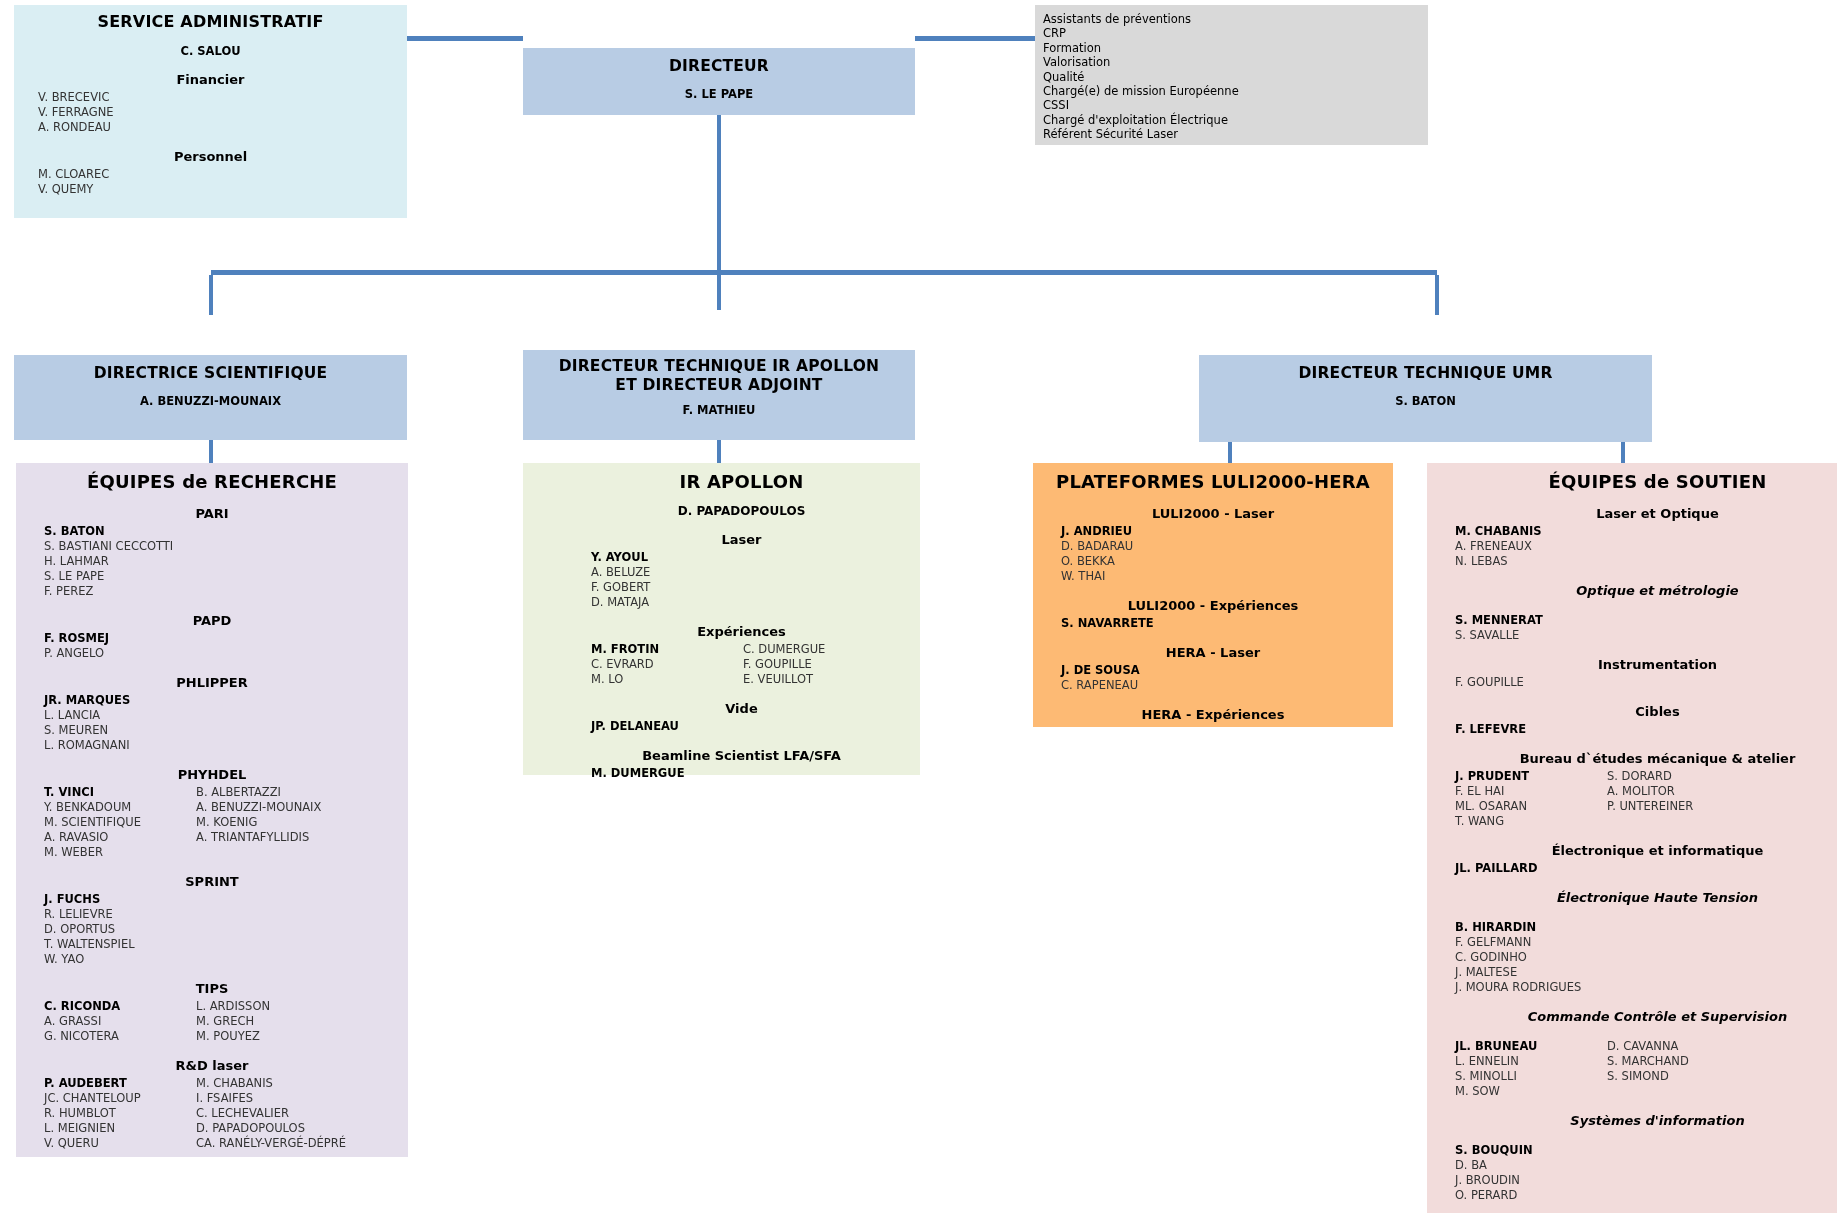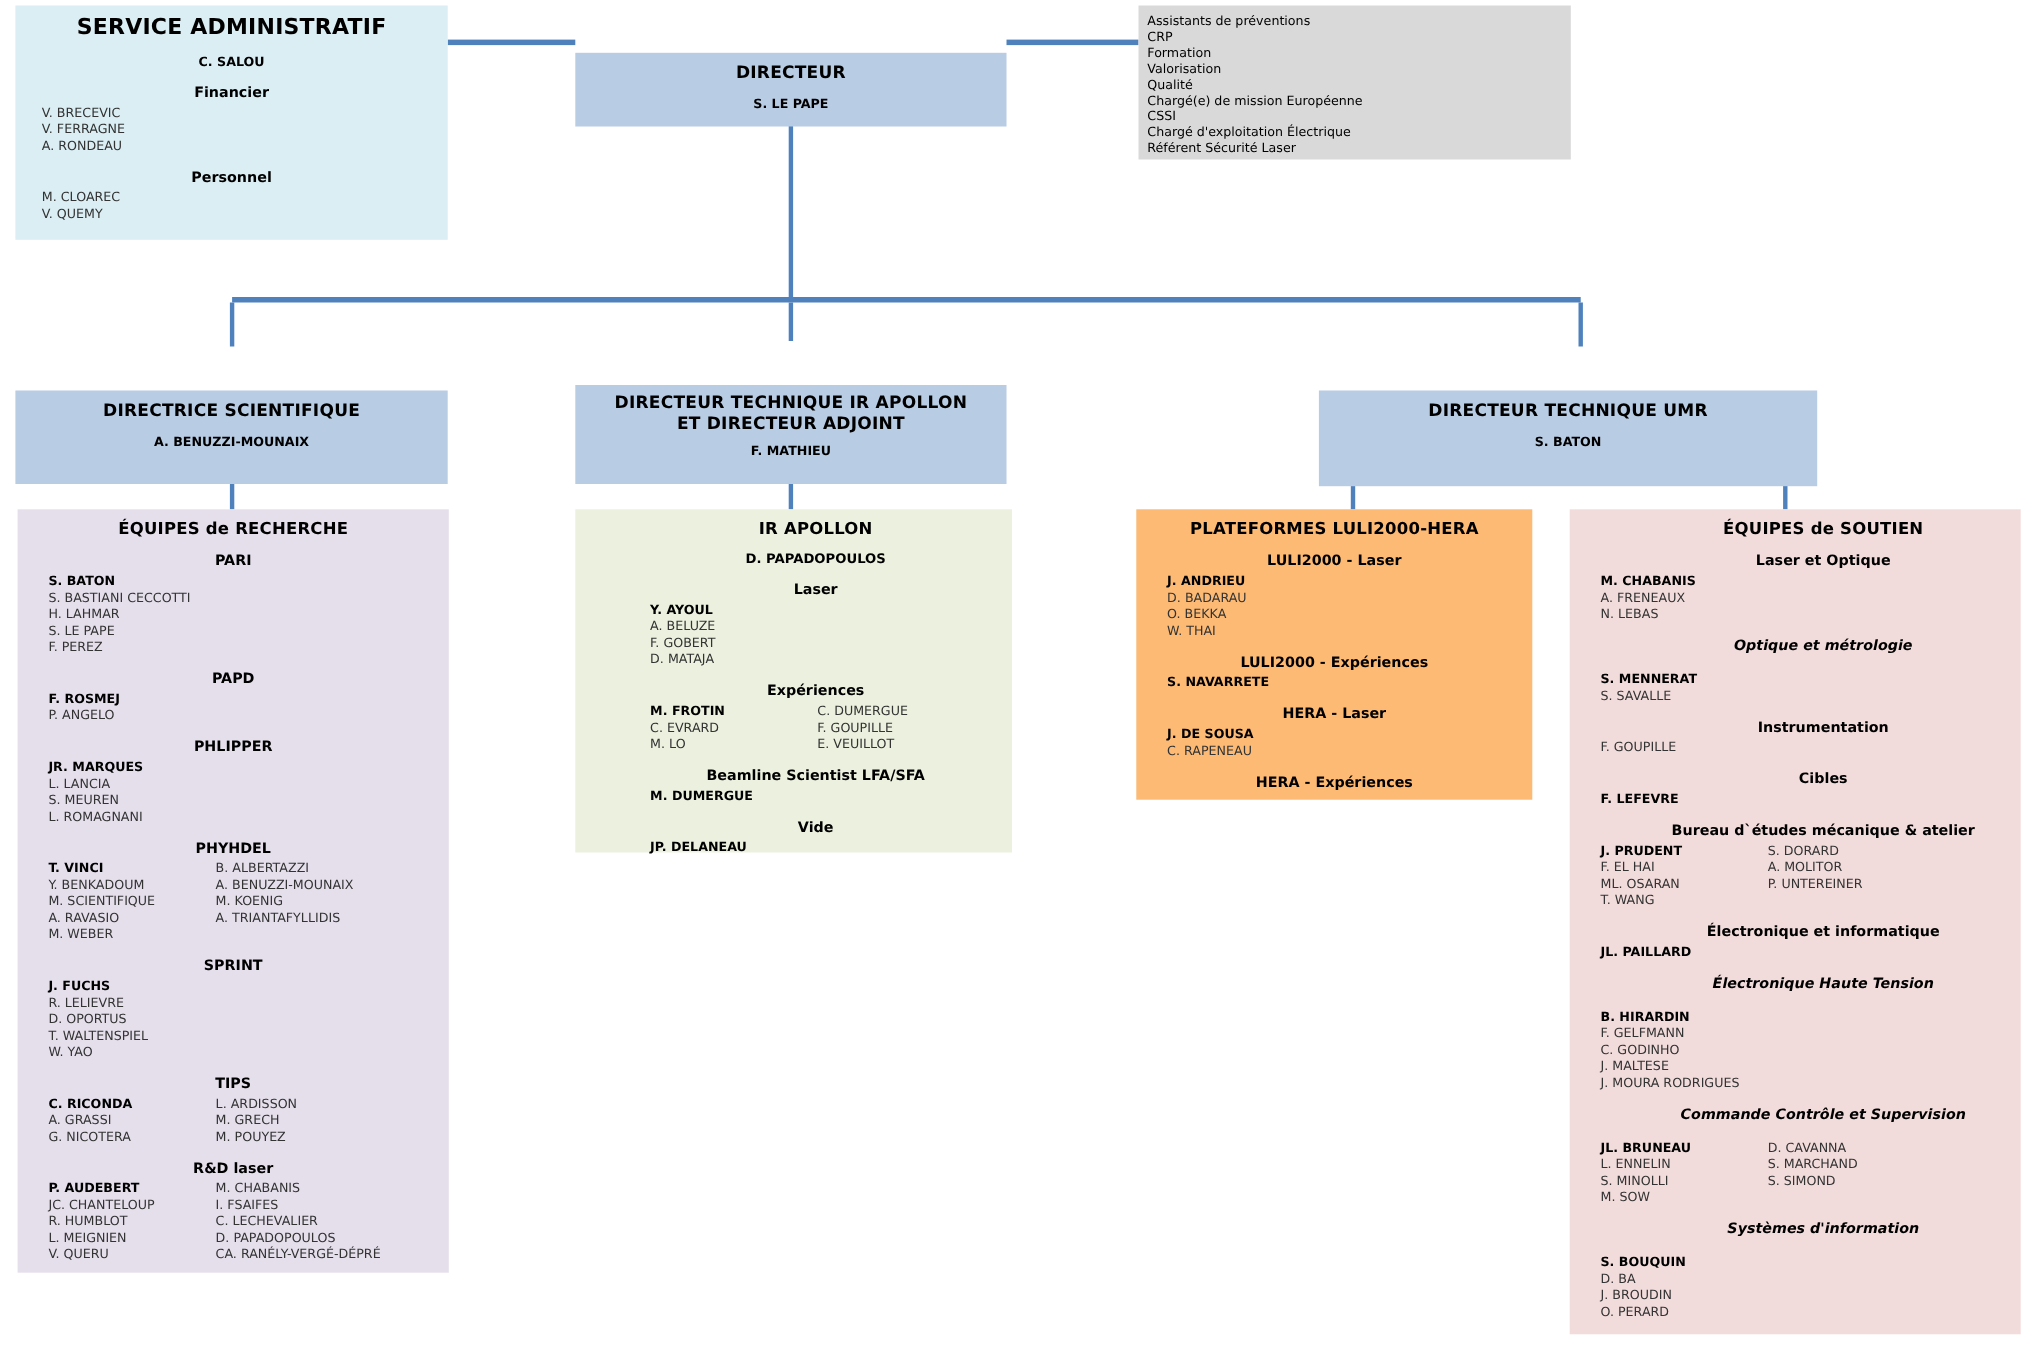--- a/index.html
+++ b/index.html
@@ -9,34 +9,34 @@
   .hline{height:5px;}
   .vline{width:4px;}
 
   
   .dirbox{background:#b8cce4;text-align:center;margin-top:40px;}
   .dir-title{font-size:15.5px;font-weight:bold;letter-spacing:.2px;padding-top:9px;line-height:19px;}
   .dir-name{font-size:11.5px;font-weight:bold;margin-top:11px;}
 
   
   .service{background:#daeef3;}
-  .svc-title{font-size:20px;font-weight:bold;text-align:center;padding-top:7px;letter-spacing:.2px;}
+  .svc-title{font-size:16px;font-weight:bold;text-align:center;padding-top:7px;letter-spacing:.2px;}
   .svc-head{font-size:11.5px;font-weight:bold;text-align:center;margin-top:13px;}
 
   
   .missions{background:#d9d9d9;padding:7px 0 0 8px;}
   .mission-line{font-size:11.5px;font-weight:normal;line-height:14.4px;}
 
   
   .teamcol{padding-top:8px;}
   .col-purple{background:#e5dfec;}
   .col-green{background:#ebf1de;padding-left:40px;}
   .col-yellow{background:#fdba74;}
   .col-pink{background:#f2dcdb;}
-  .col-title{font-size:15px;font-weight:bold;text-align:center;letter-spacing:.2px;}
+  .col-title{font-size:18px;font-weight:bold;text-align:center;letter-spacing:.2px;}
   .col-head{font-size:12px;font-weight:bold;text-align:center;margin-top:12px;}
 
   
   .sec-h{font-size:13px;font-weight:bold;text-align:center;margin-top:14px;margin-bottom:3px;}
   .sec-h.it{font-style:italic;margin-bottom:15px;}
   .cols{display:flex;padding-left:28px;}
   .col{width:152px;flex:0 0 auto;}
   .col:last-child{width:auto;}
   .nm{font-size:11.5px;line-height:15px;color:#333;white-space:nowrap;}
   .nm.lead{font-weight:bold;color:#000;}
@@ -244,32 +244,32 @@
             <div class="nm">M. LO</div>
           </div>
           <div class="col">
             <div class="nm">C. DUMERGUE</div>
             <div class="nm">F. GOUPILLE</div>
             <div class="nm">E. VEUILLOT</div>
           </div>
         </div>
       </div>
       <div>
+        <div class="sec-h">Vide</div>
+        <div class="cols">
+          <div class="col">
+            <div class="nm lead">JP. DELANEAU</div>
+          </div>
+        </div>
+      </div>
+      <div>
         <div class="sec-h">Beamline Scientist LFA/SFA</div>
         <div class="cols">
           <div class="col">
             <div class="nm lead">M. DUMERGUE</div>
-          </div>
-        </div>
-      </div>
-      <div>
-        <div class="sec-h">Vide</div>
-        <div class="cols">
-          <div class="col">
-            <div class="nm lead">JP. DELANEAU</div>
           </div>
         </div>
       </div>
     </div>
 </div>
 
 <div class="box teamcol col-yellow" style="left:1033px;top:463px;width:360px;height:264px;">
   <div class="col-title">PLATEFORMES LULI2000-HERA</div>
   <div>
       <div>

